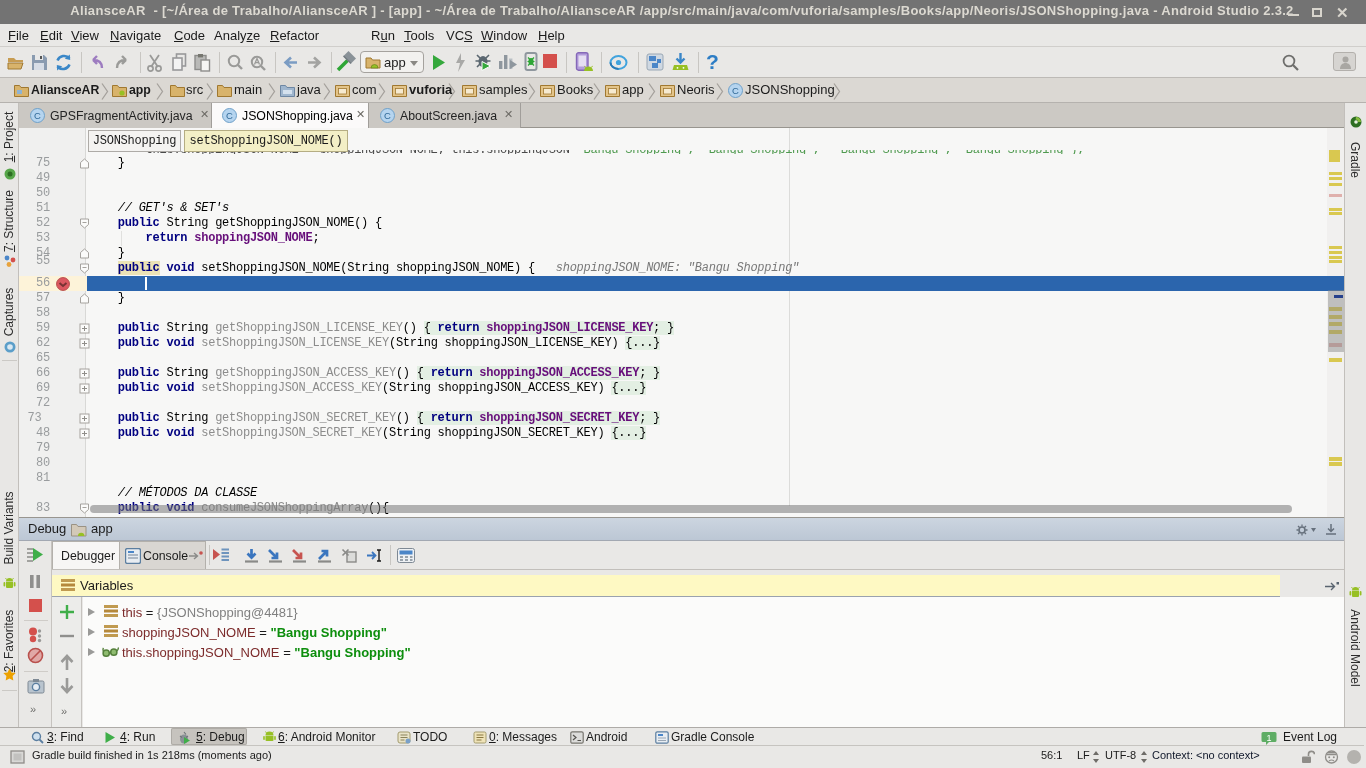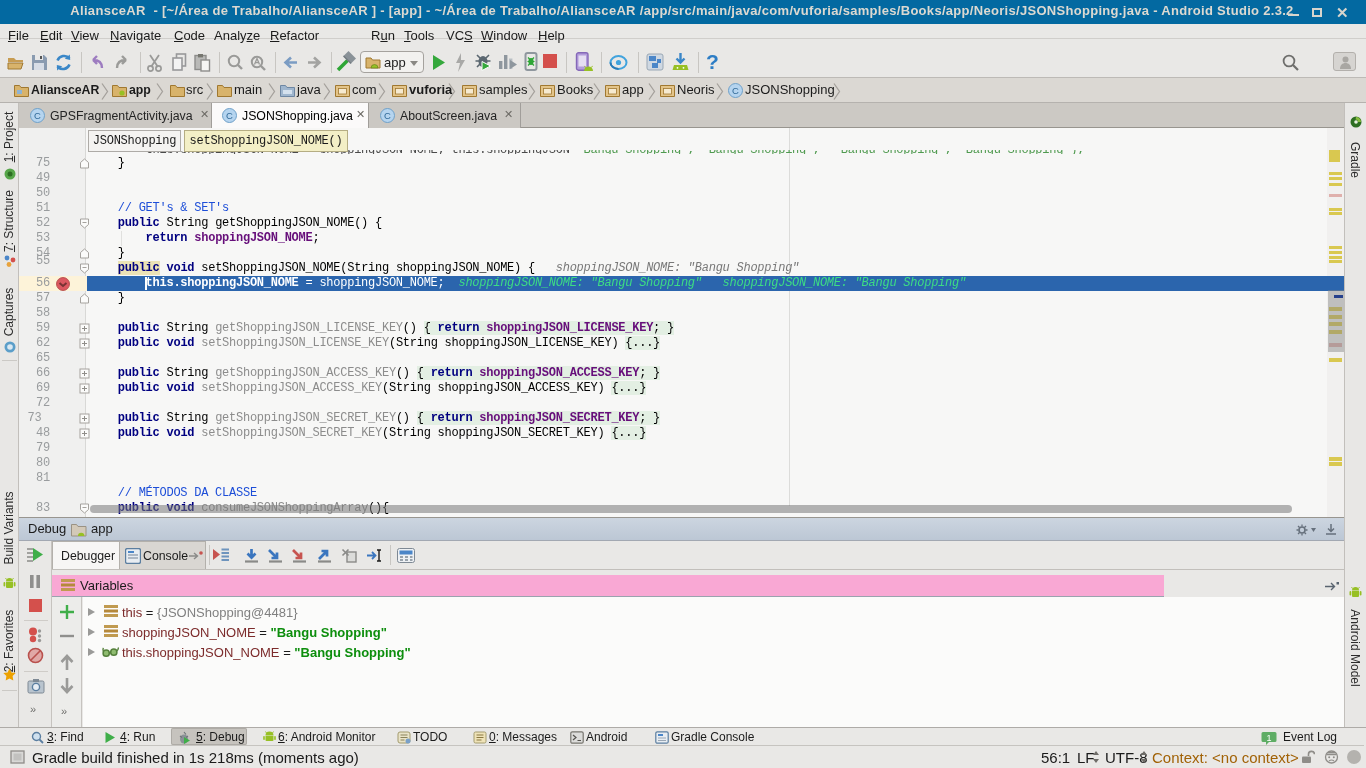--- a/index.html
+++ b/index.html
@@ -5,37 +5,37 @@
   * { margin:0; padding:0; box-sizing:border-box; }
   html,body { width:1366px; height:768px; overflow:hidden; }
   body { font-family:"Liberation Sans", sans-serif; position:relative; background:#e9e8e6; }
   .abs { position:absolute; }
   .u { text-decoration:underline; }
   svg { display:block; }
   .sep { position:absolute; width:1px; background:#c8c6c2; }
   .code-row { position:absolute; left:0; height:15px; line-height:15px; font-family:"Liberation Mono",monospace; font-size:12px; letter-spacing:-0.25px; white-space:pre; color:#000; }
   .kw { color:#000080; font-weight:bold; }
   .fld { color:#660e7a; font-weight:bold; }
-  .cmt { color:#1d4ed8; }
+  .cmt { color:#000000; font-style:italic; }
   .gry { color:#8c8c8c; }
   .hintg { color:#787878; font-style:italic; }
   .hintsel { color:#3ddc84; font-style:italic; }
   .num { position:absolute; left:19px; width:31px; text-align:right; color:#999c9e; font-family:"Liberation Mono",monospace; font-size:12px; letter-spacing:-0.25px; height:15px; line-height:15px; }
 </style>
 </head>
 <body>
 
-<div class="abs" style="left:0;top:0;width:1366px;height:24px;background:#0369a1;">
+<div class="abs" style="left:0;top:0;width:1366px;height:24px;background:#737373;">
   <div class="abs" style="left:8px;top:3px;width:1348px;text-align:center;color:#dcd9d1;font-size:13px;font-weight:bold;letter-spacing:0.3px;white-space:nowrap;">AliansceAR&nbsp; - [~/Área de Trabalho/AliansceAR ] - [app] - ~/Área de Trabalho/AliansceAR /app/src/main/java/com/vuforia/samples/Books/app/Neoris/JSONShopping.java - Android Studio 2.3.2</div>
   <div class="abs" style="left:1288px;top:14px;width:11px;height:2px;background:#d8d5cd;"></div>
   <div class="abs" style="left:1312px;top:8px;width:10px;height:9px;border:2px solid #d8d5cd;"></div>
   <div class="abs" style="left:1336px;top:7px;width:12px;height:12px;color:#d8d5cd;font-size:15px;line-height:12px;font-weight:bold;">✕</div>
 </div>
 
-<div class="abs" style="left:0;top:24px;width:1366px;height:15px;background:#e9e8e6;border-bottom:1px solid #d0cecb;font-size:13px;color:#1b1b1b;">
+<div class="abs" style="left:0;top:24px;width:1366px;height:23px;background:#e9e8e6;border-bottom:1px solid #d0cecb;font-size:13px;color:#1b1b1b;">
   <span class="abs" style="left:8px;top:4px;"><span class="u">F</span>ile</span>
   <span class="abs" style="left:40px;top:4px;"><span class="u">E</span>dit</span>
   <span class="abs" style="left:71px;top:4px;"><span class="u">V</span>iew</span>
   <span class="abs" style="left:110px;top:4px;"><span class="u">N</span>avigate</span>
   <span class="abs" style="left:174px;top:4px;"><span class="u">C</span>ode</span>
   <span class="abs" style="left:214px;top:4px;">Analy<span class="u">z</span>e</span>
   <span class="abs" style="left:270px;top:4px;"><span class="u">R</span>efactor</span>
   <span class="abs" style="left:334px;top:4px;margin-top:44px;"><span class="u">B</span>uild</span>
   <span class="abs" style="left:371px;top:4px;">R<span class="u">u</span>n</span>
   <span class="abs" style="left:404px;top:4px;"><span class="u">T</span>ools</span>
@@ -417,21 +417,20 @@
 <div class="abs" style="left:19px;top:128px;width:1308px;height:390px;overflow:hidden;">
 <div class="abs" style="left:71px;top:22px;width:1237px;height:4px;overflow:hidden;">
       <div class="code-row" style="left:0;top:-7px;color:#4a4a4a;">        this.shoppingJSON_NOME = shoppingJSON_NOME; this.shoppingJSON <span style="color:#4f9a4f;">"Bangu Shopping", "Bangu Shopping",  "Bangu Shopping", "Bangu Shopping");</span></div>
     </div>
 <div class="code-row" style="left:71px;top:28px;">    }</div>
 <div class="code-row" style="left:71px;top:73px;"><span class="cmt">    // GET's &amp; SET's</span></div>
 <div class="code-row" style="left:71px;top:88px;">    <span class="kw">public</span> String getShoppingJSON_NOME() {</div>
 <div class="code-row" style="left:71px;top:103px;">        <span class="kw">return</span> <span class="fld">shoppingJSON_NOME</span>;</div>
 <div class="code-row" style="left:71px;top:118px;">    }</div>
 <div class="code-row" style="left:71px;top:133px;">    <span class="kw" style="background:#ece3b6;">public</span> <span class="kw">void</span> setShoppingJSON_NOME(String shoppingJSON_NOME) {   <span class="hintg">shoppingJSON_NOME: "Bangu Shopping"</span></div>
-<div class="code-row" style="left:71px;top:148px;color:#fff;">        <span style="font-weight:bold;">this.shoppingJSON_NOME</span> = shoppingJSON_NOME;  <span class="hintsel">shoppingJSON_NOME: "Bangu Shopping"</span>   <span class="hintsel">shoppingJSON_NOME: "Bangu Shopping"</span></div>
 <div class="code-row" style="left:71px;top:163px;">    }</div>
 <div class="code-row" style="left:71px;top:193px;">    <span class="kw">public</span> String <span class="gry">getShoppingJSON_LICENSE_KEY</span>() <span style="background:#e3efe3;">{ <span class="kw">return</span> <span class="fld">shoppingJSON_LICENSE_KEY</span>; }</span></div>
 <div class="code-row" style="left:71px;top:208px;">    <span class="kw">public</span> <span class="kw">void</span> <span class="gry">setShoppingJSON_LICENSE_KEY</span>(String shoppingJSON_LICENSE_KEY) <span style="background:#e3efe3;">{...}</span></div>
 <div class="code-row" style="left:71px;top:238px;">    <span class="kw">public</span> String <span class="gry">getShoppingJSON_ACCESS_KEY</span>() <span style="background:#e3efe3;">{ <span class="kw">return</span> <span class="fld">shoppingJSON_ACCESS_KEY</span>; }</span></div>
 <div class="code-row" style="left:71px;top:253px;">    <span class="kw">public</span> <span class="kw">void</span> <span class="gry">setShoppingJSON_ACCESS_KEY</span>(String shoppingJSON_ACCESS_KEY) <span style="background:#e3efe3;">{...}</span></div>
 <div class="code-row" style="left:71px;top:283px;">    <span class="kw">public</span> String <span class="gry">getShoppingJSON_SECRET_KEY</span>() <span style="background:#e3efe3;">{ <span class="kw">return</span> <span class="fld">shoppingJSON_SECRET_KEY</span>; }</span></div>
 <div class="code-row" style="left:71px;top:298px;">    <span class="kw">public</span> <span class="kw">void</span> <span class="gry">setShoppingJSON_SECRET_KEY</span>(String shoppingJSON_SECRET_KEY) <span style="background:#e3efe3;">{...}</span></div>
 <div class="code-row" style="left:71px;top:358px;"><span class="cmt">    // MÉTODOS DA CLASSE</span></div>
 <div class="code-row" style="left:71px;top:373px;">    <span class="kw">public</span> <span class="kw">void</span> <span class="gry">consumeJSONShoppingArray</span>(){</div>
 </div>
@@ -613,21 +612,21 @@
     <path d="M13 2 v11 M11 2 h4 M11 13 h4" stroke="#1b1b1b" stroke-width="1.4"></path>
   </svg>
 <div class="sep" style="left:390px;top:545px;height:20px;"></div>
 <svg class="abs" style="left:397px;top:548px;" width="18" height="15">
     <rect x="0.5" y="0.5" width="17" height="14" rx="2" fill="#eef1f4" stroke="#7e8994" stroke-width="1"></rect>
     <rect x="2.5" y="2.5" width="13" height="4" fill="#4b86c8"></rect>
     <path d="M3 9 h3 M8 9 h3 M13 9 h2.5 M3 12 h3 M8 12 h3 M13 12 h2.5" stroke="#7e8994" stroke-width="1.3"></path>
   </svg>
 
 <div class="abs" style="left:52px;top:569px;width:1292px;height:6px;background:#e9e8e6;border-top:1px solid #c2bfbb;"></div>
-<div class="abs" style="left:52px;top:575px;width:1112px;height:22px;background:#f9a8d4;border-bottom:1px solid #9aa2ae;">
+<div class="abs" style="left:52px;top:575px;width:1228px;height:22px;background:#fef9c3;border-bottom:1px solid #9aa2ae;">
   <svg class="abs" style="left:9px;top:4px;" width="15" height="14">
       <rect x="0" y="0" width="14" height="3" fill="#c09a50"></rect>
       <rect x="0" y="4.5" width="14" height="3" fill="#b5893c"></rect>
       <rect x="0" y="9" width="14" height="3" fill="#c09a50"></rect>
     </svg>
   <span class="abs" style="left:28px;top:3px;font-size:13px;color:#1b1b1b;">Variables</span>
   <svg class="abs" style="left:1272px;top:6px;" width="16" height="11">
       <path d="M1 5.5 h9 M7 2 l3.5 3.5 L7 9" stroke="#5a6470" stroke-width="1.4" fill="none"></path>
       <rect x="12.5" y="1" width="2.5" height="2.5" fill="#5a6470"></rect>
     </svg>
@@ -726,36 +725,36 @@
       <path d="M3 7 h8 M3 9.5 h8" stroke="#9aa7b5" stroke-width="1.2"></path>
     </svg>
   <span class="abs" style="left:671px;top:2px;">Gradle Console</span>
   <svg class="abs" style="left:1261px;top:2px;" width="16" height="15">
       <path d="M2 2 h12 a1.5 1.5 0 0 1 1.5 1.5 v7 a1.5 1.5 0 0 1 -1.5 1.5 h-6 l-3 3 v-3 h-3 a1.5 1.5 0 0 1 -1.5 -1.5 v-7 A1.5 1.5 0 0 1 2 2 z" fill="#5fad65"></path>
       <text x="8" y="10.5" text-anchor="middle" font-size="9" fill="#fff" font-family="Liberation Sans">1</text>
     </svg>
   <span class="abs" style="left:1283px;top:2px;">Event Log</span>
 </div>
 
-<div class="abs" style="left:0;top:745px;width:1364px;height:23px;background:#e9e8e6;border-top:1px solid #c6c4c0;font-size:15px;color:#1b1b1b;">
+<div class="abs" style="left:0;top:745px;width:1364px;height:23px;background:#e9e8e6;border-top:1px solid #c6c4c0;font-size:11px;color:#1b1b1b;">
   <svg class="abs" style="left:10px;top:4px;" width="15" height="14">
       <rect x="1" y="1" width="13" height="12" fill="#d9d8d6" stroke="#8f8d89" stroke-width="1.3"></rect>
       <rect x="3.5" y="3.5" width="8" height="7" fill="#c2c1bf"></rect>
     </svg>
   <span class="abs" style="left:32px;top:3px;">Gradle build finished in 1s 218ms (moments ago)</span>
   <span class="abs" style="left:1041px;top:3px;">56:1</span>
   <span class="abs" style="left:1077px;top:3px;">LF</span>
   <svg class="abs" style="left:1092px;top:5px;" width="8" height="12">
       <path d="M4 0 l3 4 h-6 z M4 12 l-3-4 h6 z" fill="#6e6c68"></path>
     </svg>
   <span class="abs" style="left:1105px;top:3px;">UTF-8</span>
   <svg class="abs" style="left:1140px;top:5px;" width="8" height="12">
       <path d="M4 0 l3 4 h-6 z M4 12 l-3-4 h6 z" fill="#6e6c68"></path>
     </svg>
-  <span class="abs" style="left:1152px;top:3px;color:#a16207;">Context: &lt;no context&gt;</span>
+  <span class="abs" style="left:1152px;top:3px;color:#0f172a;">Context: &lt;no context&gt;</span>
   <svg class="abs" style="left:1301px;top:4px;" width="14" height="14">
       <rect x="1" y="6.5" width="9" height="6.5" rx="1" fill="#8f8d89"></rect>
       <path d="M7.5 6 V4.5 a3 3 0 0 1 6-0.3" fill="none" stroke="#8f8d89" stroke-width="1.6"></path>
     </svg>
   <svg class="abs" style="left:1324px;top:3px;" width="15" height="15">
       <circle cx="7.5" cy="8" r="6" fill="none" stroke="#8f8d89" stroke-width="1.3"></circle>
       <path d="M2.5 5.5 h10 M4 3.5 h7" stroke="#8f8d89" stroke-width="1.3"></path>
       <circle cx="5.2" cy="8.3" r="1" fill="#8f8d89"></circle>
       <circle cx="9.8" cy="8.3" r="1" fill="#8f8d89"></circle>
       <path d="M5 12 q2.5-2 5 0" fill="none" stroke="#8f8d89" stroke-width="1.2"></path>

